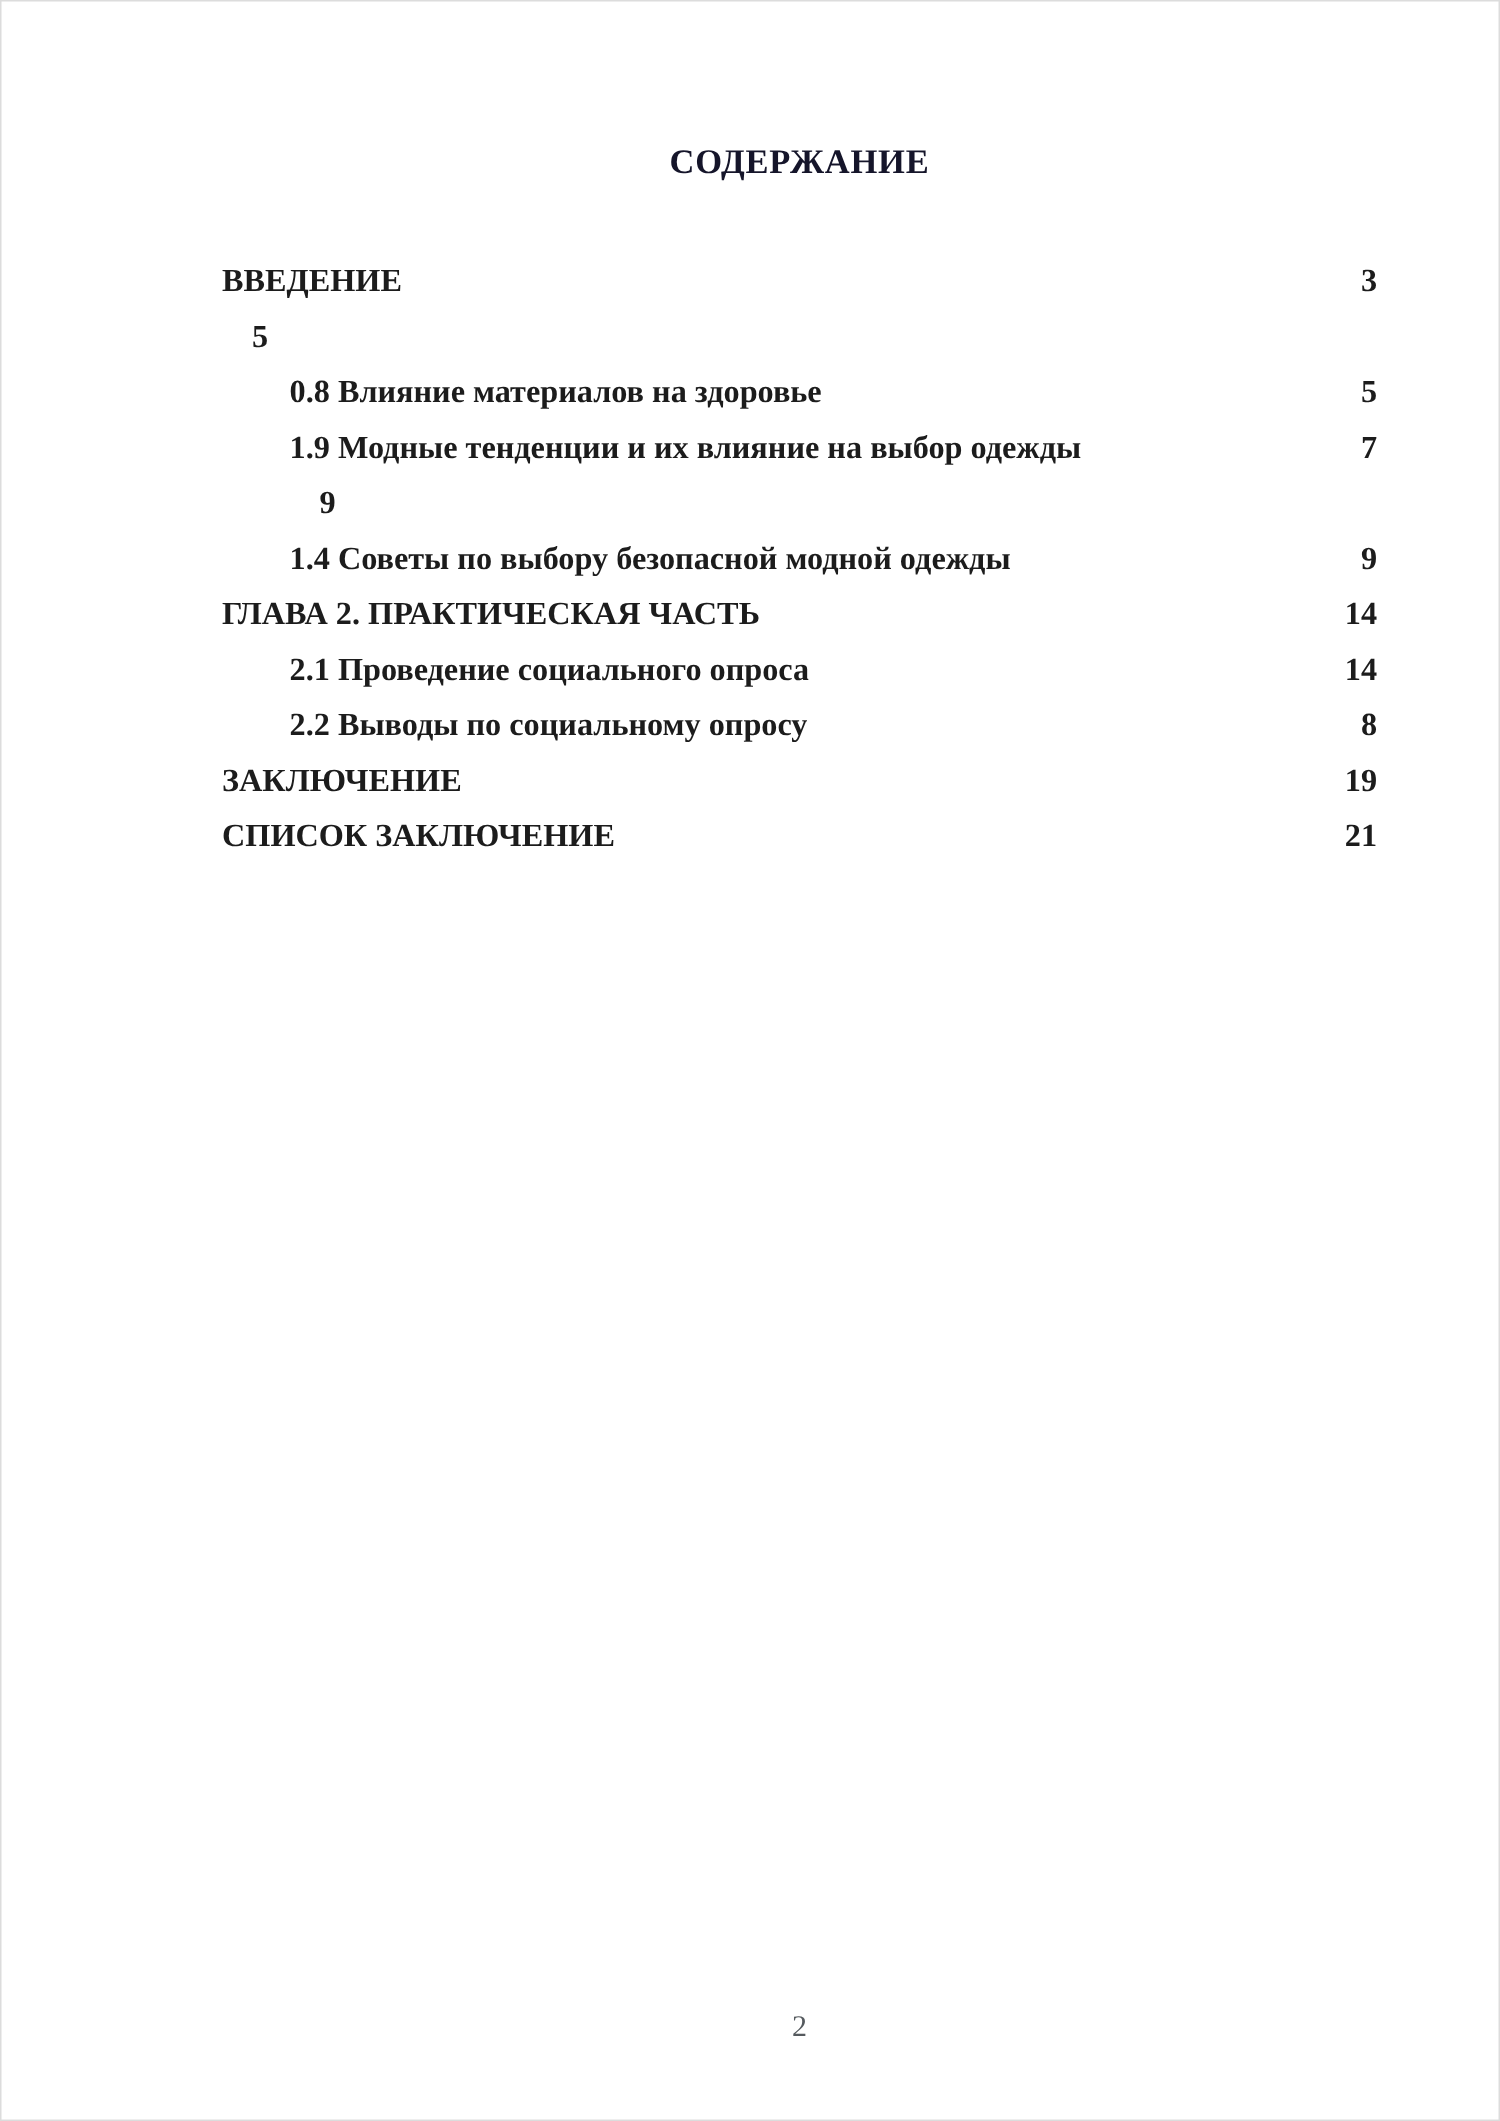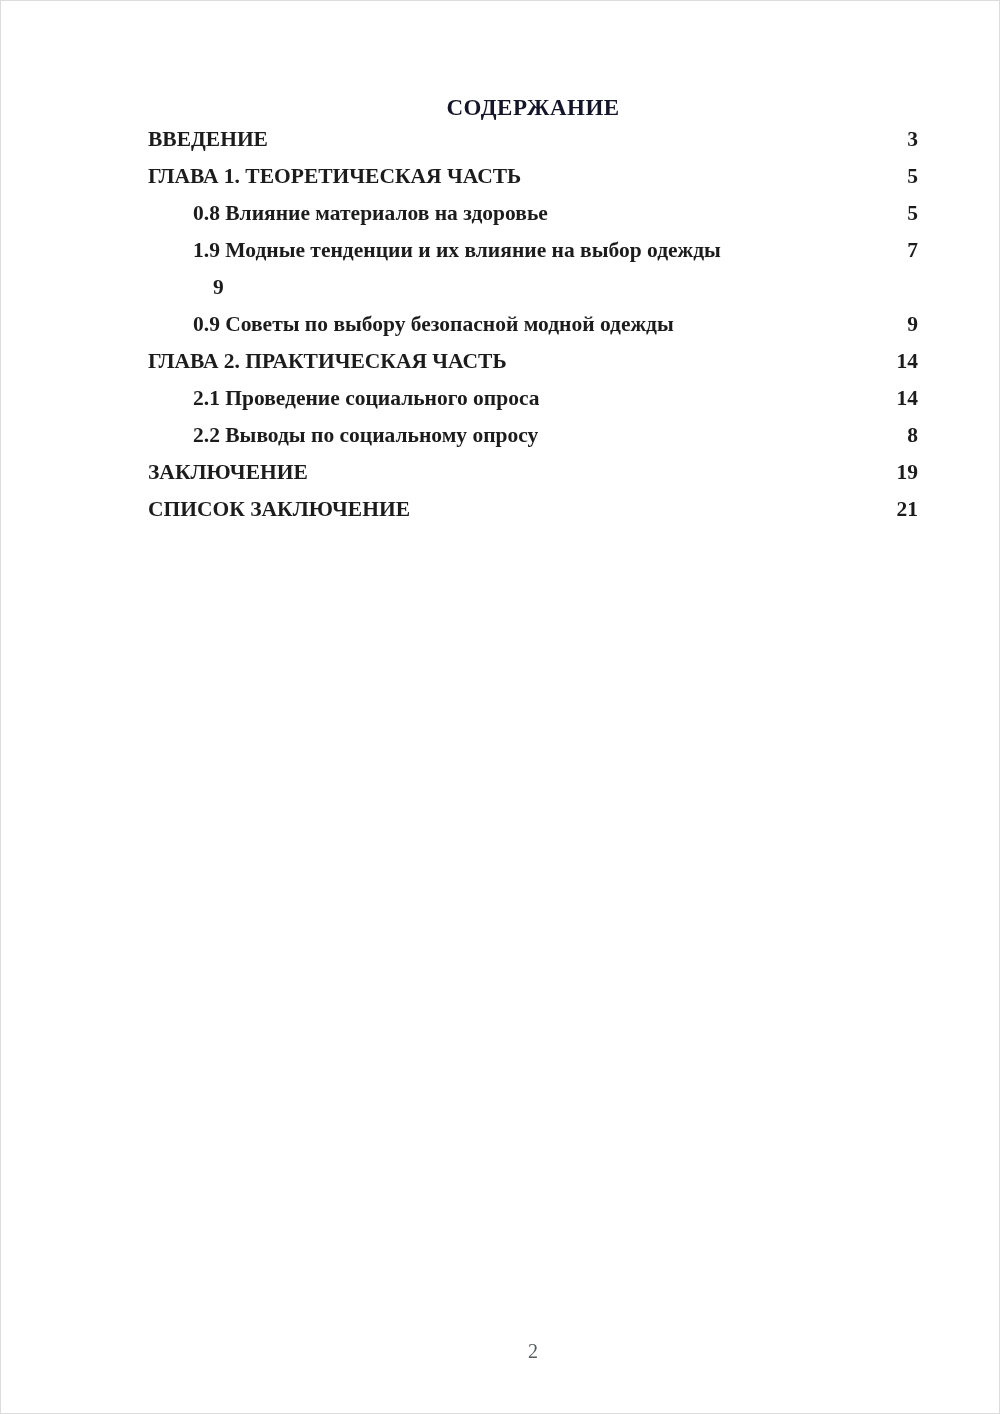--- a/index.html
+++ b/index.html
@@ -17,20 +17,21 @@
       left: 147px;
       top: 94px;
       width: 770px;
     }
     .doc-title {
       text-align: center;
       font-weight: bold;
       font-size: 23px;
       letter-spacing: 0.5px;
       color: #15152a;
+      margin-bottom: 48px;
     }
     .toc {
       display: flex;
       flex-direction: column;
       font-weight: bold;
     }
     .toc-row {
       display: flex;
       justify-content: space-between;
       align-items: baseline;
@@ -65,40 +66,39 @@
   <div class="doc-title">СОДЕРЖАНИЕ</div>
 
   <div class="toc">
 
     <div class="toc-row">
       <span class="toc-label">ВВЕДЕНИЕ</span>
       <span class="toc-page">3</span>
     </div>
 
     <div class="toc-row">
-      <span class="toc-label">ГЛАВА 1. ТЕОРЕТИЧЕСКАЯ ЧАСТЬ</span>
       <span class="toc-page">5</span>
     </div>
 
     <div class="toc-row sub">
       <span class="toc-label">0.8 Влияние материалов на здоровье</span>
       <span class="toc-page">5</span>
     </div>
 
     <div class="toc-row sub">
       <span class="toc-label">1.9 Модные тенденции и их влияние на выбор одежды</span>
       <span class="toc-page">7</span>
     </div>
 
     <div class="toc-row sub">
       <span class="toc-page">9</span>
     </div>
 
     <div class="toc-row sub">
-      <span class="toc-label">0.9 Советы по выбору безопасной модной одежды</span>
+      <span class="toc-label">1.4 Советы по выбору безопасной модной одежды</span>
       <span class="toc-page">9</span>
     </div>
 
     <div class="toc-row">
       <span class="toc-label">ГЛАВА 2. ПРАКТИЧЕСКАЯ ЧАСТЬ</span>
       <span class="toc-page">14</span>
     </div>
 
     <div class="toc-row sub">
       <span class="toc-label">2.1 Проведение социального опроса</span>

